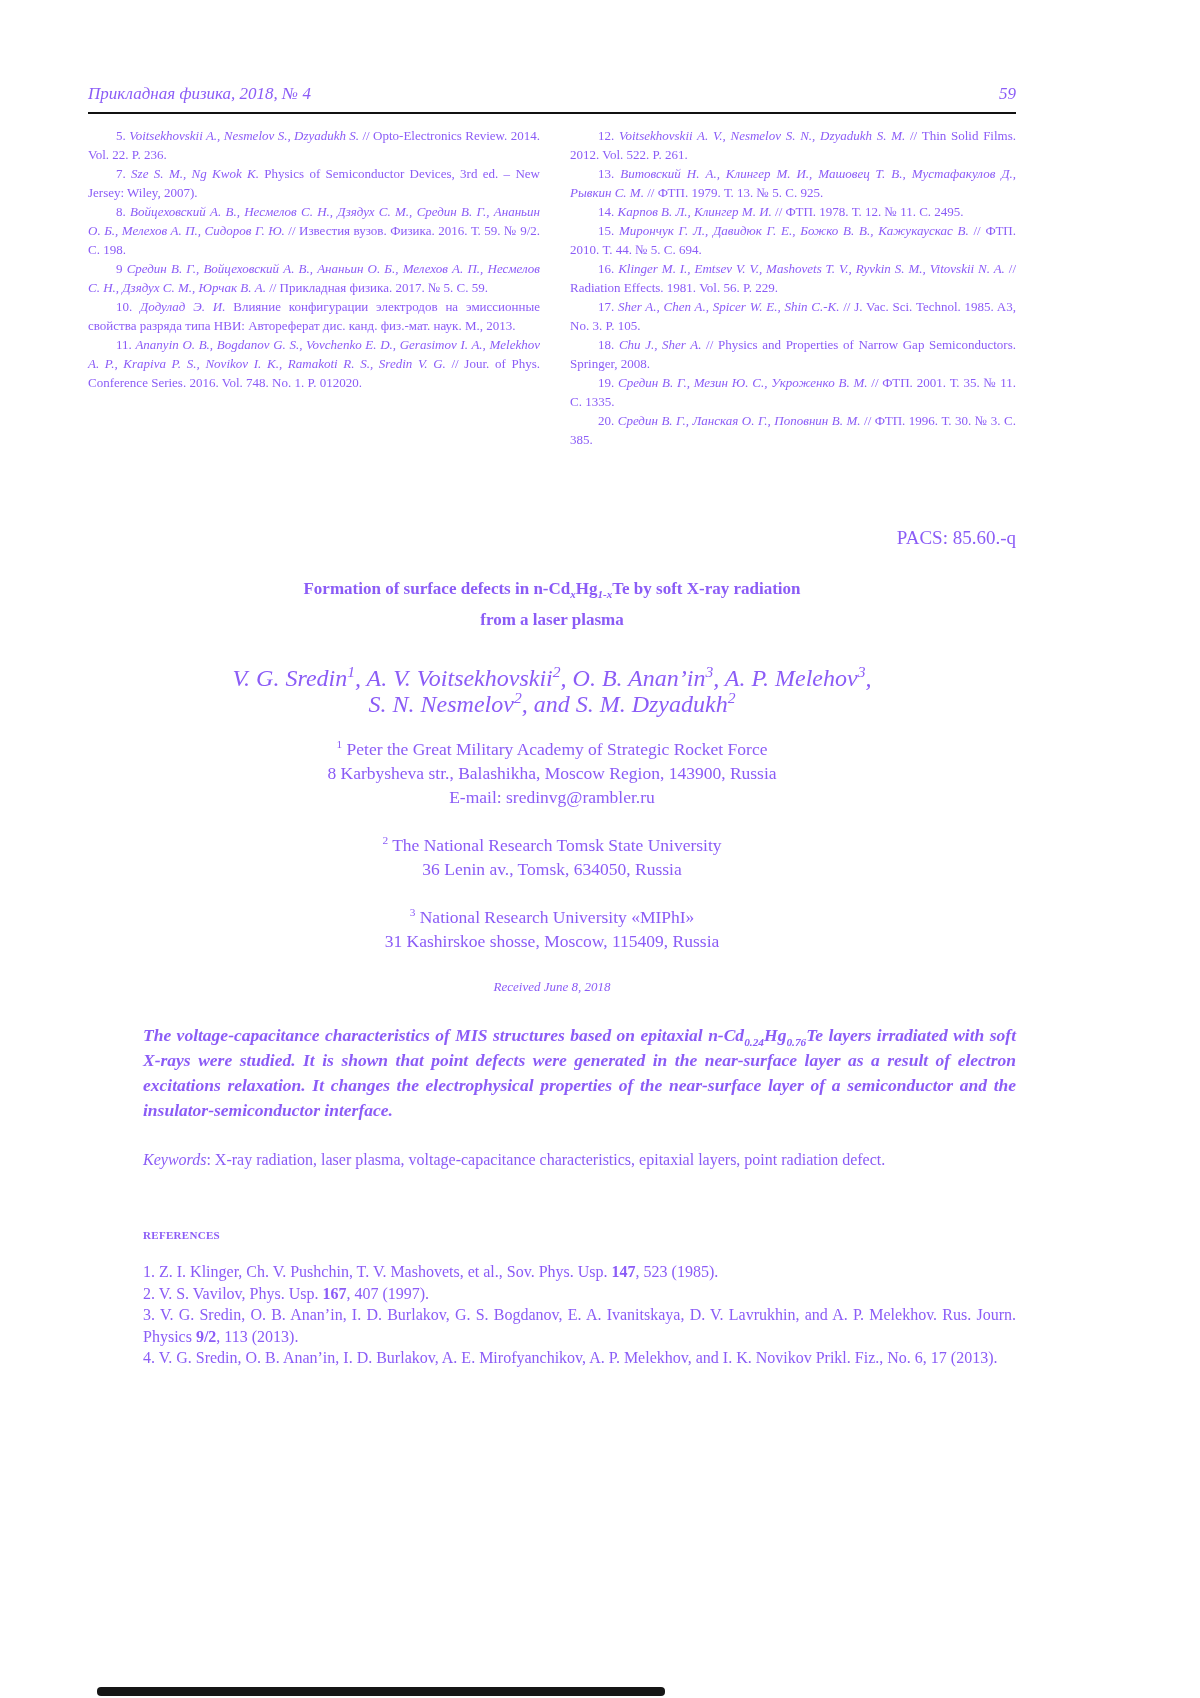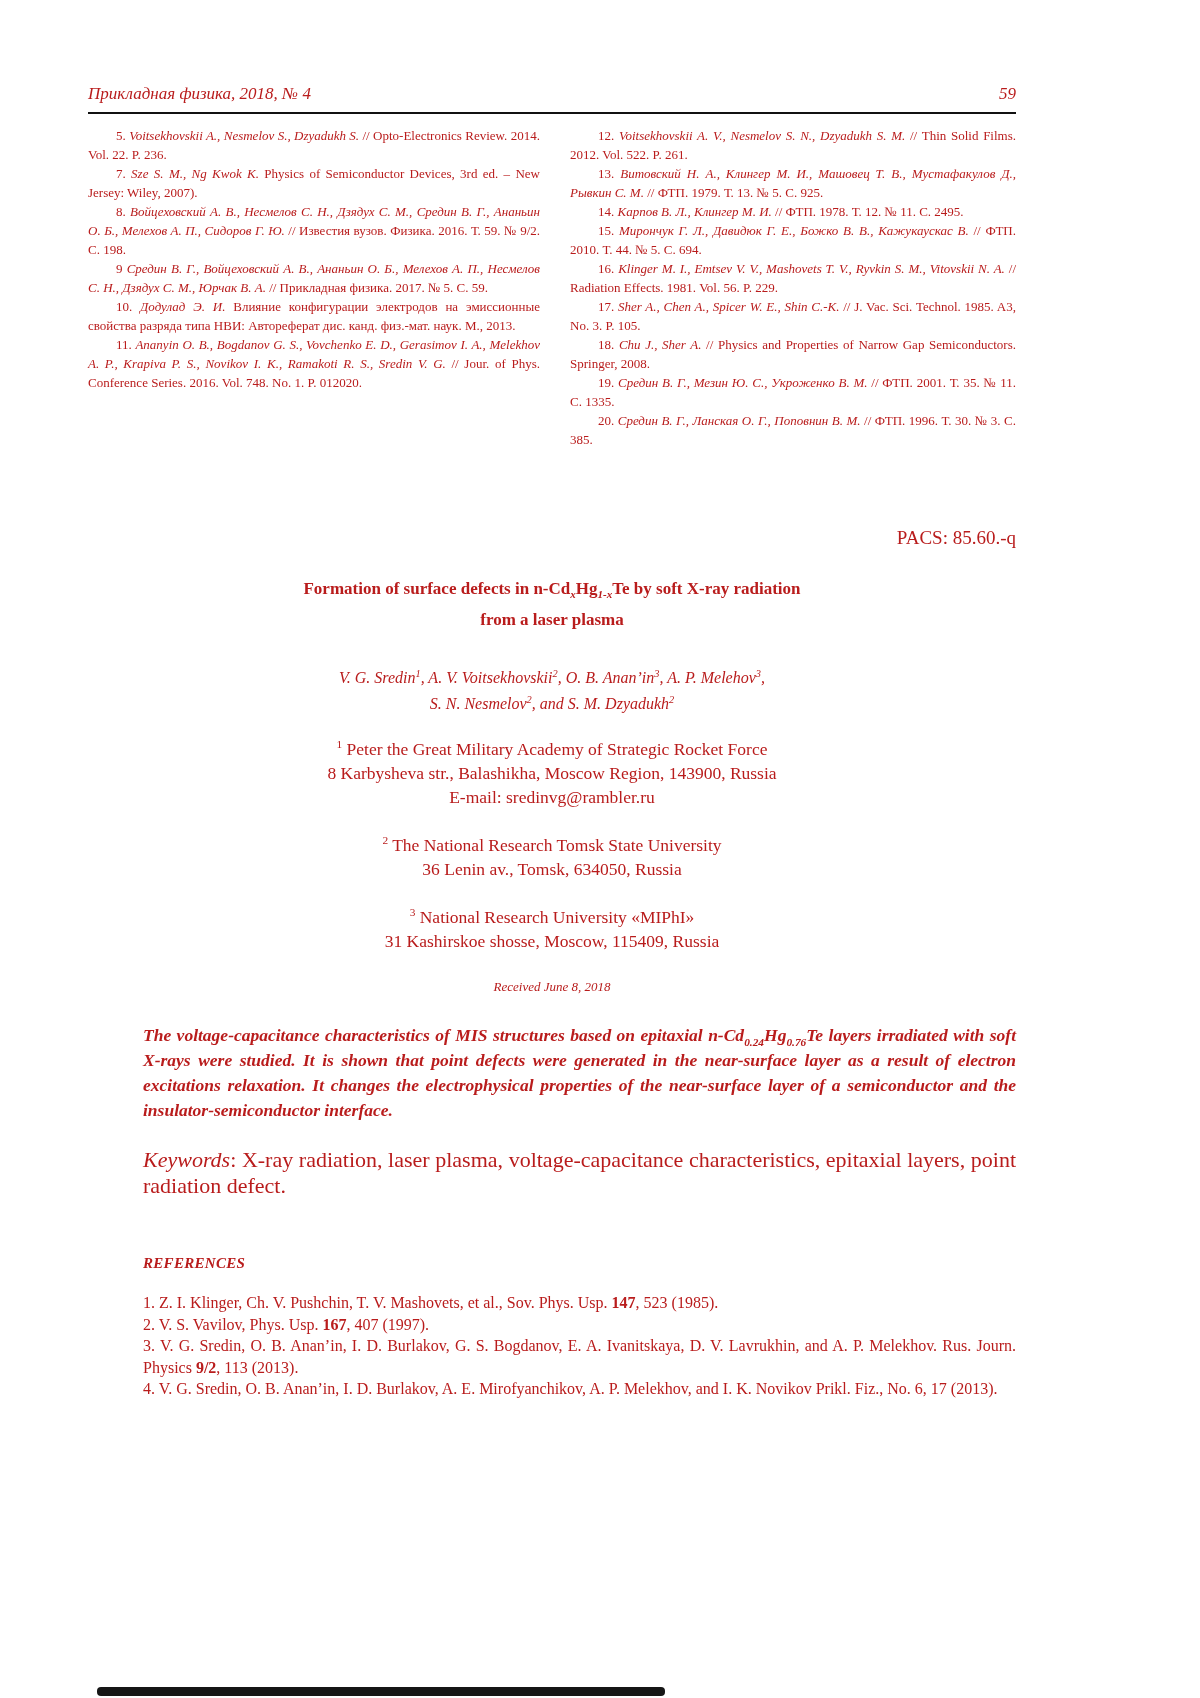--- a/index.html
+++ b/index.html
@@ -4,21 +4,21 @@
 <style>
   html, body { margin: 0; padding: 0; background: #e8e8e8; }
   .canvas {
     position: relative;
     width: 1200px;
     height: 1698px;
     background: #ffffff;
     margin: 0 auto;
     overflow: hidden;
     font-family: "Liberation Serif", "DejaVu Serif", serif;
-    color: #b91c1c;
+    color: #8b5cf6;
   }
   .page {
     position: absolute;
     left: 88px;
     top: 0;
     width: 928px;
     padding-top: 84px;
   }
   
   .header {
@@ -61,21 +61,21 @@
     font-weight: bold;
     line-height: 31px;
   }
   .title sub { font-style: italic; }
   sub, sup { font-size: 65%; line-height: 0; }
   
   .authors {
     margin-top: 30px;
     text-align: center;
     font-style: italic;
-    font-size: 16px;
+    font-size: 24px;
     line-height: 26px;
   }
   
   .affiliation {
     text-align: center;
     font-size: 17.5px;
     line-height: 24px;
   }
   .aff-1 { margin-top: 20px; }
   .aff-2 { margin-top: 24px; }
@@ -94,32 +94,31 @@
     font-size: 17.5px;
     font-weight: bold;
     font-style: italic;
     line-height: 25px;
     text-align: justify;
   }
   
   .keywords {
     margin: 24px 0 0 55px;
     width: 873px;
-    font-size: 22px;
+    font-size: 16px;
     line-height: 26px;
     text-align: justify;
   }
   .keywords .kw-label { font-style: italic; }
   
   .ref-heading {
     margin: 56px 0 0 55px;
-    font-size: 15px;
+    font-size: 11px;
     font-weight: bold;
     letter-spacing: 0.3px;
-    font-style: italic;
   }
   .bottom-refs {
     margin: 20px 0 0 55px;
     width: 873px;
   }
   .bottom-refs .ref-item {
     text-indent: 0;
     font-size: 16px;
     line-height: 21.5px;
   }

